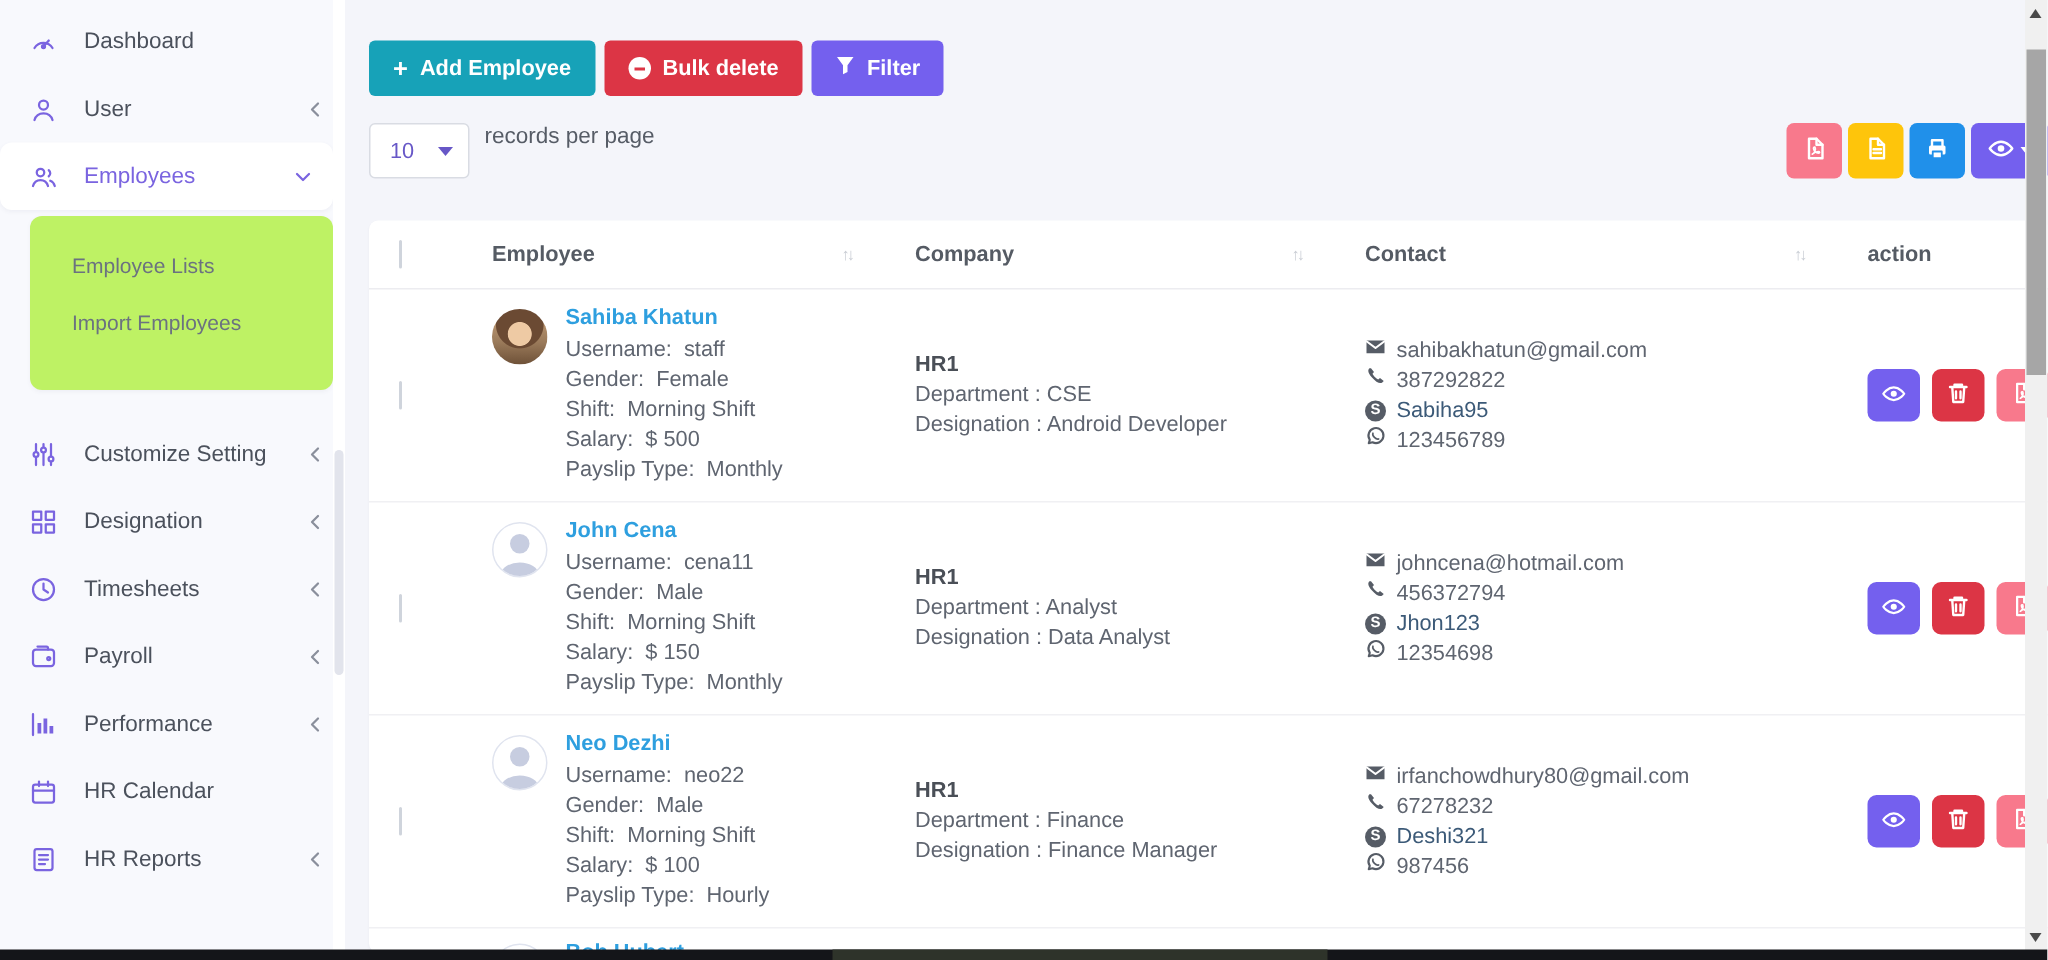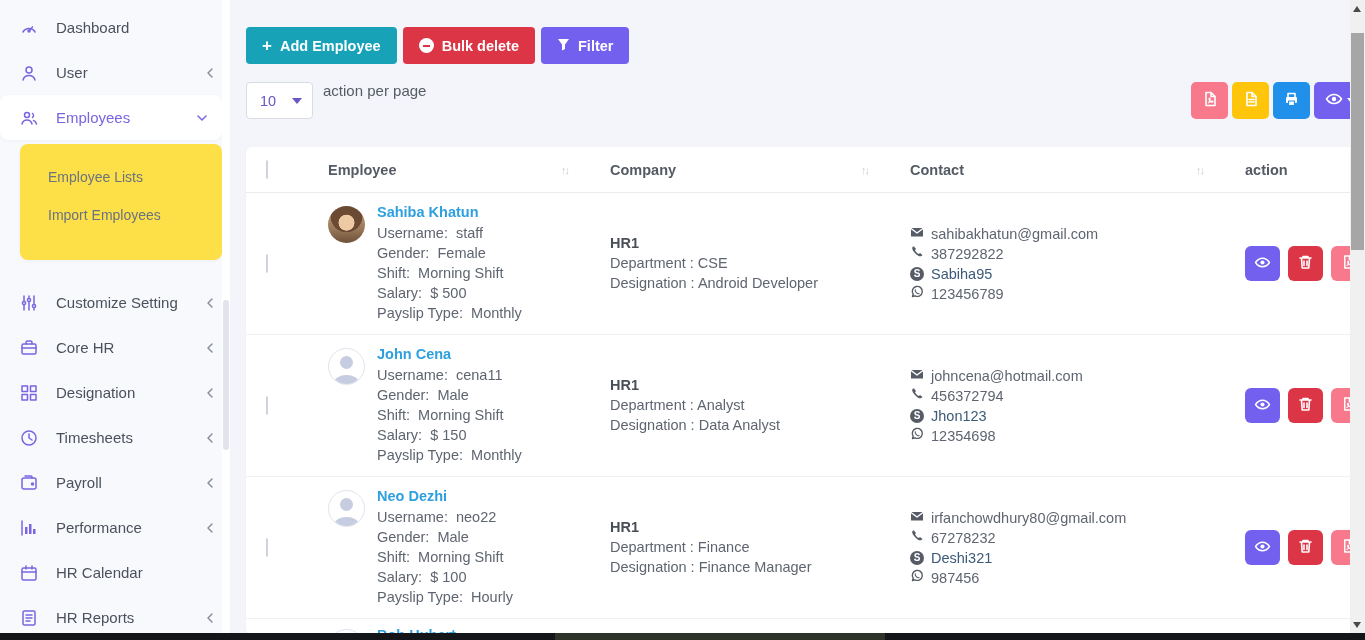--- a/index.html
+++ b/index.html
@@ -14,21 +14,21 @@
     position:relative; flex:0 0 230px; padding-top:5px; }
   .nav-item { display:flex; align-items:center; height:45px; padding:0 14px 0 18px;
     font-size:15px; color:#4b515c; cursor:pointer; }
   .nav-item .nav-ic { width:22px; height:22px; margin-right:16px; display:flex;
     align-items:center; justify-content:center; flex:0 0 22px; }
   .nav-item .lbl { flex:1; }
   .nav-item .chev { color:#8a8f9c; display:flex; }
   .nav-item.active { background:#ffffff; border-radius:8px; margin-right:8px;
     box-shadow:0 1px 3px rgba(80,80,120,.06); color:#7a64e0; }
   .nav-item.active .chev { color:#7a64e0; }
-  .submenu { background:#fde047; border-radius:8px; margin:4px 8px 20px 20px;
+  .submenu { background:#bef264; border-radius:8px; margin:4px 8px 20px 20px;
     padding:14px 0 26px 0; box-shadow:0 1px 3px rgba(80,80,120,.06); }
   .submenu-item { padding:11px 10px 11px 28px; font-size:14px; color:#6b7280; cursor:pointer; }
   .side-scroll { position:absolute; right:0; top:0; width:8px; height:640px; background:#ffffff; }
   .side-thumb { position:absolute; right:1px; top:300px; width:6px; height:150px;
     background:#e2e4ec; border-radius:3px; }
   svg.ic { stroke:#7a64e0; fill:none; stroke-width:1.5; stroke-linecap:round; stroke-linejoin:round; }
 
   
   .main { flex:1; padding:27px 31px 0 16px; position:relative; }
   .btn-row { display:flex; gap:6px; }
@@ -190,35 +190,20 @@
           </svg>
       </span>
       <span class="lbl">Customize Setting</span>
       <span class="chev">
         <svg class="ic" width="12" height="12" viewBox="0 0 12 12" style="stroke:#8a8f9c">
             <path d="M8 2L4 6l4 4"></path>
           </svg>
       </span>
     </div>
 
-    <div class="nav-item">
-      <span class="nav-ic">
-        <svg class="ic" width="20" height="20" viewBox="0 0 20 20">
-            <rect x="3" y="6" width="14" height="10" rx="1.5"></rect>
-            <path d="M7 6V4.5A1.5 1.5 0 0 1 8.5 3h3A1.5 1.5 0 0 1 13 4.5V6"></path>
-            <path d="M3 10h14"></path>
-          </svg>
-      </span>
-      <span class="lbl">Core HR</span>
-      <span class="chev">
-        <svg class="ic" width="12" height="12" viewBox="0 0 12 12" style="stroke:#8a8f9c">
-            <path d="M8 2L4 6l4 4"></path>
-          </svg>
-      </span>
-    </div>
 
     <div class="nav-item">
       <span class="nav-ic">
         <svg class="ic" width="20" height="20" viewBox="0 0 20 20">
             <rect x="3" y="3" width="5.5" height="5.5"></rect>
             <rect x="11.5" y="3" width="5.5" height="5.5"></rect>
             <rect x="3" y="11.5" width="5.5" height="5.5"></rect>
             <rect x="11.5" y="11.5" width="5.5" height="5.5"></rect>
           </svg>
       </span>
@@ -329,21 +314,21 @@
         </span>
         <span>Filter</span>
       </button>
     </div>
 
     <div class="controls">
       <div class="select-box">
         <span class="val">10</span>
         <span class="caret-down"></span>
       </div>
-      <span class="per-page-lbl">action per page</span>
+      <span class="per-page-lbl">records per page</span>
 
 
       <div class="export-group">
         <button class="exp-btn exp-pink">
           <span>
             <svg class="wic" width="16" height="16" viewBox="0 0 16 16">
                 <path d="M4 1.5h5L13 5.5v9H4z"></path>
                 <path d="M9 1.5V5.5H13"></path>
                 <path d="M6.2 11.8c1.2-.6 2.4-2.8 2-4.2-.2-.8-1.2-.6-1.2.3 0 1.4 1.6 3.2 3.4 3.2.9 0 .9-1-.2-1-1.2 0-3 .8-4 1.7z" stroke-width="1.1"></path>
               </svg>

